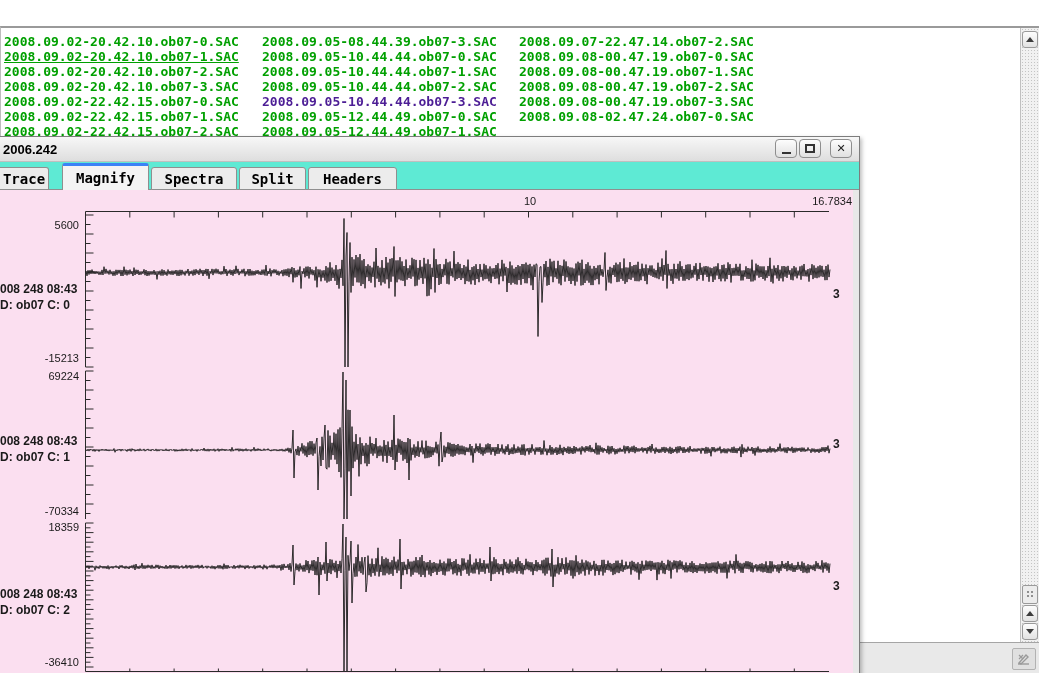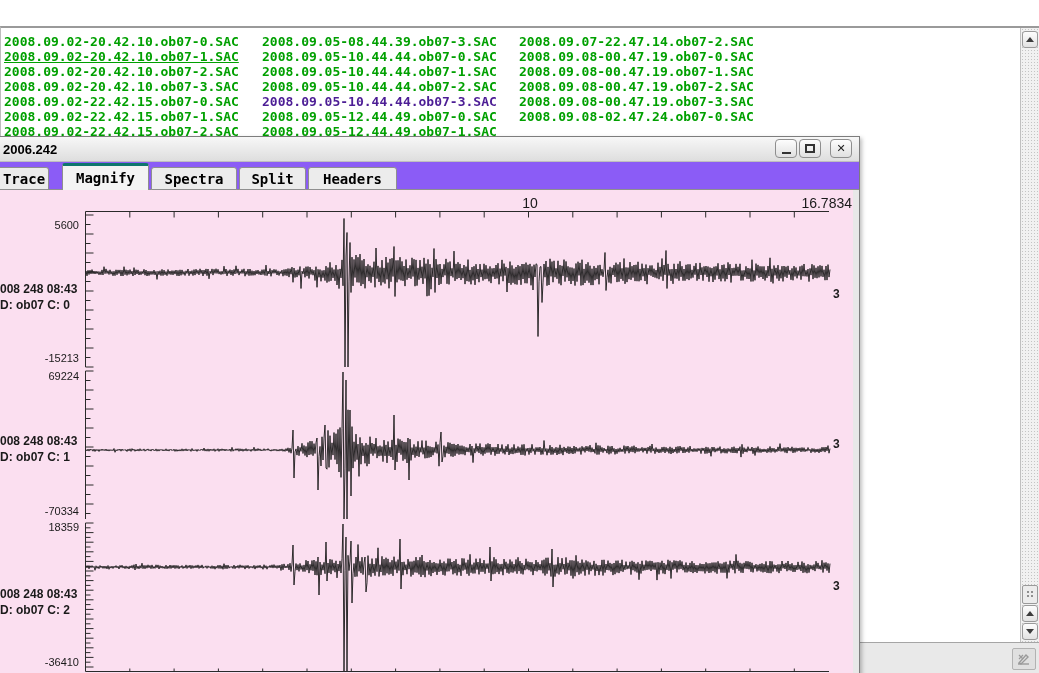--- a/index.html
+++ b/index.html
@@ -55,34 +55,34 @@
   .win-title { font-weight:bold; font-size:13px; color:#000; padding-left:3px; }
   .win-buttons { position:absolute; right:7px; top:2px; display:flex; }
   .win-btn { width:22px; height:19px; background:linear-gradient(#fdfdfd,#e0e0e0);
     border:1px solid #8e8e8e; border-radius:4px; display:flex; align-items:center; justify-content:center; }
   .win-btn + .win-btn { margin-left:2px; }
   .win-btn.close { margin-left:9px; font:bold 11px "DejaVu Sans", sans-serif; color:#222; }
   .glyph-min { width:9px; height:2px; background:#333; margin-top:9px; }
   .glyph-max { width:10px; height:9px; border:2px solid #333; }
 
   
-  .tabbar { position:relative; height:28px; background:#8b5cf6; }
+  .tabbar { position:relative; height:28px; background:#5eead4; }
   .tab-baseline { position:absolute; left:0; bottom:0; width:100%; height:1px; background:#8f8f8f; }
   .tab { position:absolute; top:5px; height:23px; background:#ececec;
     border:1px solid #8f8f8f; border-radius:3px 3px 0 0;
     font:bold 14px "DejaVu Sans Mono", monospace; color:#000;
     display:flex; align-items:center; justify-content:center; z-index:1; }
   .tab.cut { border-left:none; border-radius:0 3px 0 0; }
   .tab.active { top:1px; height:27px; background:#f4f4f4; border-bottom:none;
-    border-top:3px solid #0f766e; z-index:2; }
+    border-top:3px solid #3b82f6; z-index:2; }
 
   
   .plot { position:absolute; left:0; top:53px; width:853px; height:484px; background:#fbdff0; overflow:hidden; }
   .plot-label { position:absolute; color:#1a1a1a; white-space:pre; }
-  .lab-axis { font-size:14px; }
+  .lab-axis { font-size:11px; }
   .lab-num { font-size:11px; width:79px; text-align:right; left:0; }
   .lab-station { font-weight:bold; font-size:12px; left:0; }
   .lab-right { font-weight:bold; font-size:12px; left:833px; }
   svg.wave { position:absolute; left:0; top:0; }
 </style>
 </head>
 <body>
 
 <div class="stage">
 

